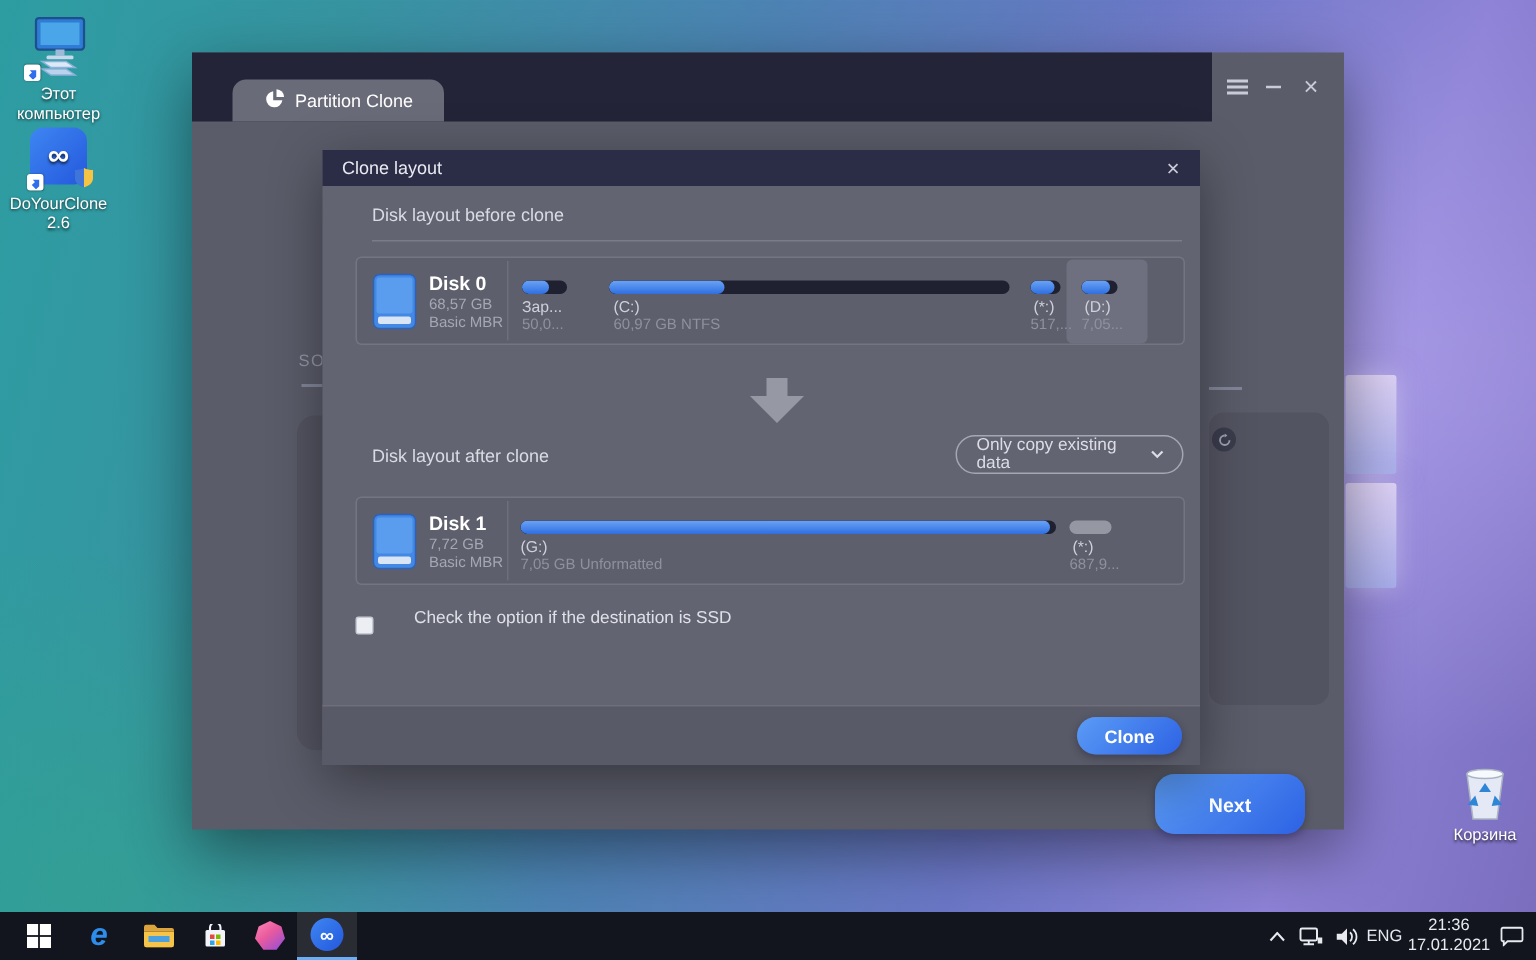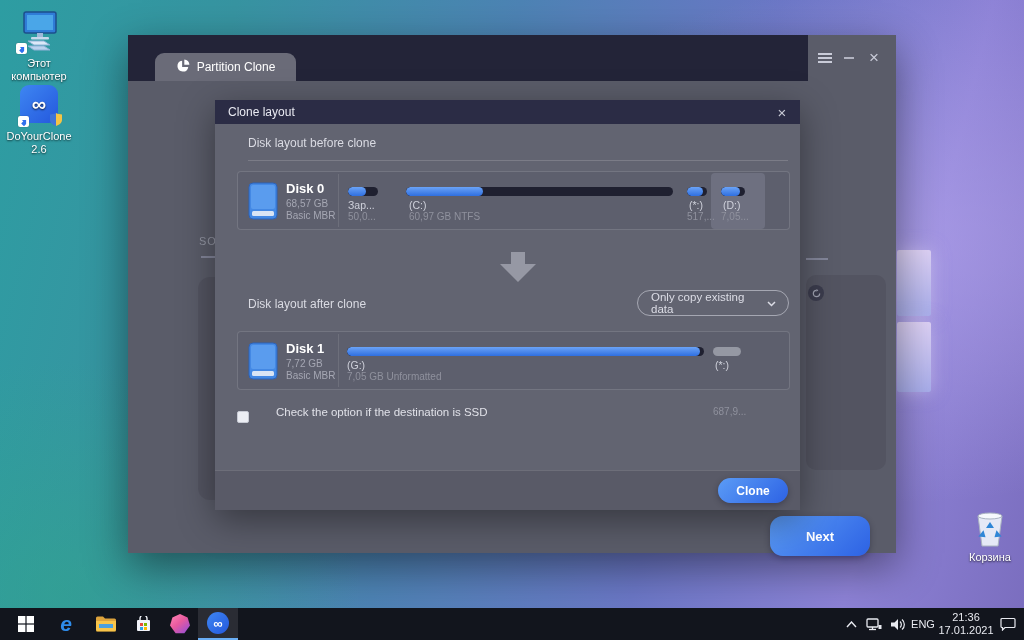--- a/index.html
+++ b/index.html
@@ -272,21 +272,21 @@
         <div class="vdiv"></div>
 
         <div class="pbar" style="left:109px;width:357px;">
             <div class="fill" style="width: 99%;"></div>
           </div>
         <div class="pname" style="left:109px;">(G:)</div>
         <div class="psize" style="left:109px;">7,05 GB Unformatted</div>
 
         <div class="pbar unalloc" style="left:475px;width:28px;"></div>
         <div class="pname" style="left:477px;">(*:)</div>
-        <div class="psize" style="left:475px;margin-top:35px;">687,9...</div>
+        <div class="psize" style="left:475px;">687,9...</div>
       </div>
 
       <div class="checkbox"></div>
       <div class="cb-label">Check the option if the destination is SSD</div>
 
       <div id="dlg-footer">
         <div class="abs btn-blue" style="right:12px;top:7px;width:70px;height:25px;font-size:12px;">Clone</div>
       </div>
     </div>
   </div>

